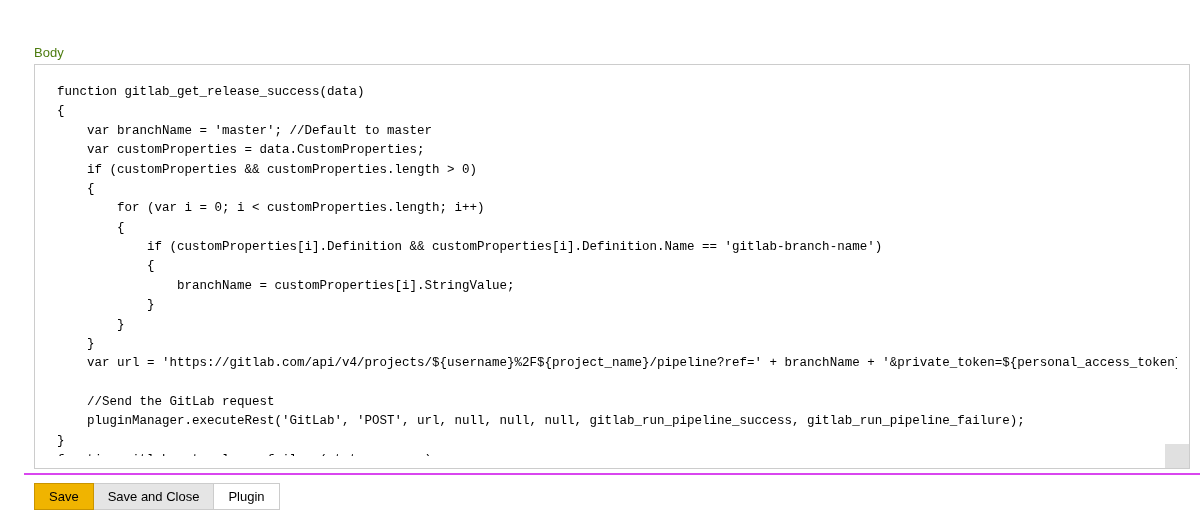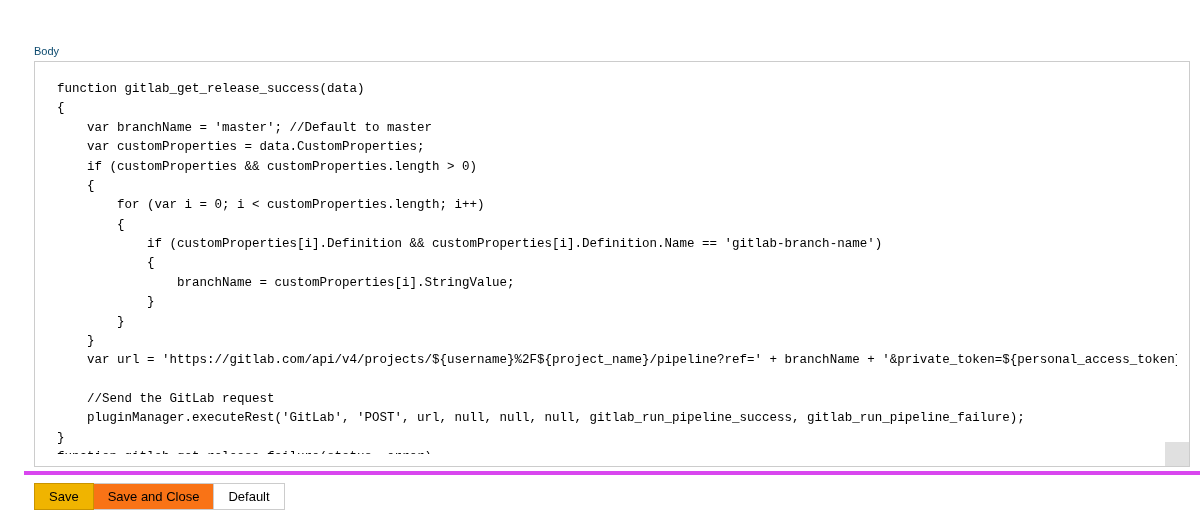--- a/index.html
+++ b/index.html
@@ -13,22 +13,22 @@
       font-size: 13px;
       background: #fff;
       width: 1200px;
       height: 518px;
       overflow: hidden;
       display: flex;
       flex-direction: column;
     }
 
     .body-label {
-      font-size: 11px;
-      color: #0c4a6e;
+      font-size: 13px;
+      color: #4d7c0f;
       padding: 21px 10px 4px 10px;
       font-weight: 400;
     }
 
     .editor-container {
       flex: 1;
       margin: 0 10px;
       border: 1px solid #ccc;
       background: #fff;
       overflow: hidden;
@@ -76,36 +76,36 @@
       background: #e0e0e0;
       cursor: se-resize;
     }
 
     .footer-bar {
       display: flex;
       align-items: center;
       gap: 0;
       padding: 8px 10px;
       background: #fff;
-      border-top: 4px solid #d946ef;
+      border-top: 2px solid #d946ef;
       margin-top: 4px;
     }
 
     .btn-save {
       background: #f0b400;
       color: #000;
       border: 1px solid #c99400;
       padding: 5px 14px;
       font-size: 13px;
       cursor: pointer;
       font-family: inherit;
     }
 
     .btn-save-close {
-      background: #f97316;
+      background: #e5e5e5;
       color: #000;
       border: 1px solid #ccc;
       border-left: none;
       padding: 5px 14px;
       font-size: 13px;
       cursor: pointer;
       font-family: inherit;
       text-align: right;
     }
 
@@ -148,14 +148,14 @@
 function gitlab_get_release_failure(status, error)
 {
     pluginManager.displayErrorMessage('GitLab Plugin: ' + status + ' - ' + error);
 }</textarea>
   <div class="resize-indicator"></div>
 </div>
 
 <div class="footer-bar">
   <button class="btn-save">Save</button>
   <button class="btn-save-close">Save and Close</button>
-  <button class="btn-cancel">Default</button>
+  <button class="btn-cancel">Plugin</button>
 </div>
 
 </body></html>

